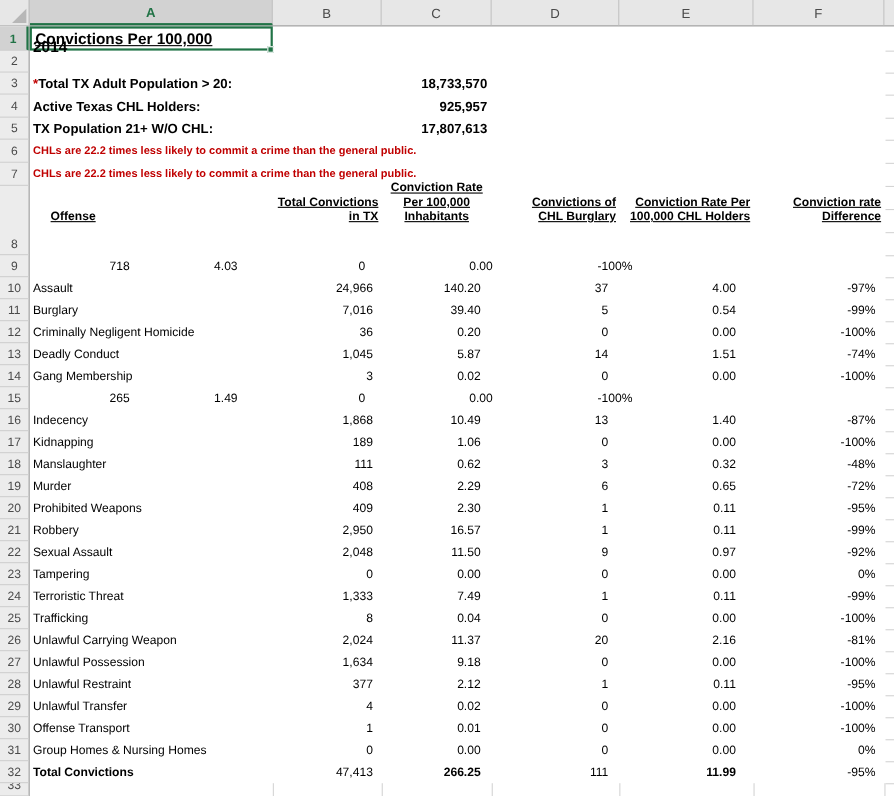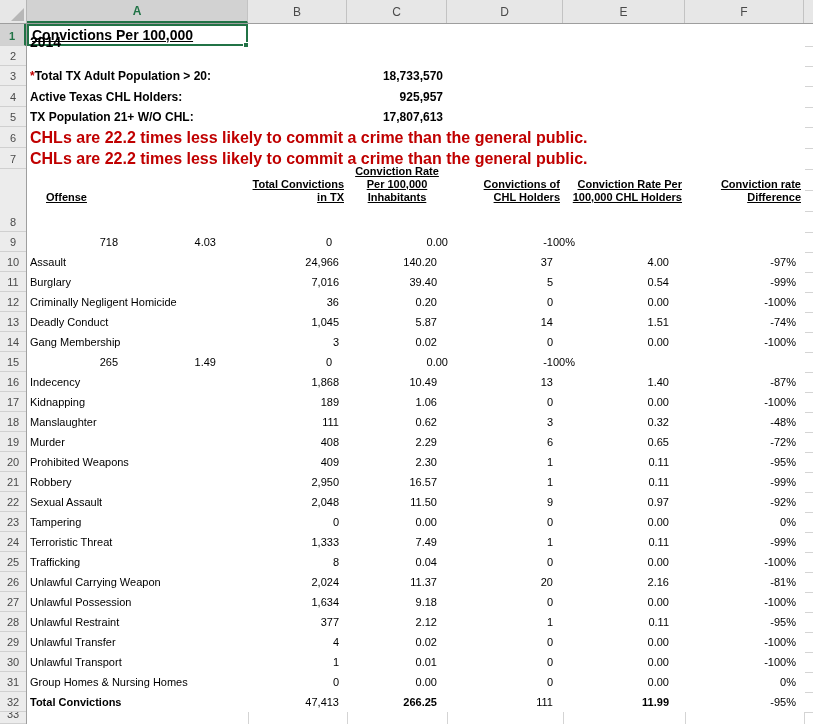--- a/index.html
+++ b/index.html
@@ -21,21 +21,21 @@
   .row-hdr{box-sizing:border-box;border-bottom:1px solid #d0d0d0;display:flex;align-items:flex-end;justify-content:center;font-size:11px;color:#4a4a4a;padding-bottom:3px;overflow:hidden;}
   .row-hdr.selected{background:#d2d2d2;color:#217346;font-weight:bold;border-right:2px solid #217346;}
   
   .abs{position:absolute;box-sizing:border-box;}
   .title-cell{left:27px;top:24px;width:221px;height:22px;border:2px solid #217346;display:flex;align-items:center;padding-left:3px;font-size:14px;font-weight:bold;text-decoration:underline;color:#000;}
   .fill-handle{left:243px;top:42px;width:6px;height:6px;background:#217346;border:1px solid #ffffff;}
   .year-cell{left:30px;top:32px;width:220px;height:20px;display:flex;align-items:center;font-size:14px;font-weight:bold;color:#000;}
   .stat-label{left:30px;width:320px;display:flex;align-items:center;font-size:12px;font-weight:bold;color:#000;}
   .stat-value{left:347px;width:96px;display:flex;align-items:center;justify-content:flex-end;font-size:12px;font-weight:bold;color:#000;}
   .red{color:#c00000;}
-  .note-cell{left:30px;width:560px;display:flex;align-items:center;font-size:16px;font-weight:bold;color:#c00000;}
+  .note-cell{left:30px;width:560px;display:flex;align-items:center;font-size:10px;font-weight:bold;color:#c00000;}
   
   .thead-cell{top:169px;height:63px;display:flex;align-items:flex-end;font-size:11px;font-weight:bold;color:#000;}
   .thead-inner{margin-bottom:28px;line-height:13px;}
   .thead-inner div{text-decoration:underline;white-space:nowrap;}
   .al{justify-content:flex-start;padding-left:19px;}
   .ar{justify-content:flex-end;padding-right:3px;text-align:right;}
   .ac{justify-content:center;text-align:center;}
   
   .data-rows{position:absolute;left:27px;top:232px;width:777px;}
   .drow{display:flex;height:20px;font-size:11px;color:#000;}
@@ -144,21 +144,21 @@
   <div class="abs thead-cell ac" style="left:347px;width:100px;">
       <div class="thead-inner" id="h-rate" style="margin-left:auto;margin-right:auto;">
         <div>Conviction Rate</div>
         <div>Per 100,000</div>
         <div>Inhabitants</div>
       </div>
     </div>
   <div class="abs thead-cell ar" style="left:447px;width:116px;">
       <div class="thead-inner" id="h-chl">
         <div>Convictions of</div>
-        <div>CHL Holders</div>
+        <div>CHL Burglary</div>
       </div>
     </div>
   <div class="abs thead-cell ar" style="left:563px;width:122px;">
       <div class="thead-inner" id="h-chlrate">
         <div>Conviction Rate Per</div>
         <div>100,000 CHL Holders</div>
       </div>
     </div>
   <div class="abs thead-cell ar" style="left:685px;width:119px;">
       <div class="thead-inner" id="h-diff">
@@ -349,21 +349,21 @@
     <div class="drow">
       <div class="c-offense">Unlawful Transfer</div>
       <div class="c-total">4</div>
       <div class="c-rate">0.02</div>
       <div class="c-chl">0</div>
       <div class="c-chlrate">0.00</div>
       <div class="c-diff">-100%</div>
     </div>
 
     <div class="drow">
-      <div class="c-offense">Unlawful Transport</div>
+      <div class="c-offense">Offense Transport</div>
       <div class="c-total">1</div>
       <div class="c-rate">0.01</div>
       <div class="c-chl">0</div>
       <div class="c-chlrate">0.00</div>
       <div class="c-diff">-100%</div>
     </div>
 
     <div class="drow">
       <div class="c-offense">Group Homes &amp; Nursing Homes</div>
       <div class="c-total">0</div>

